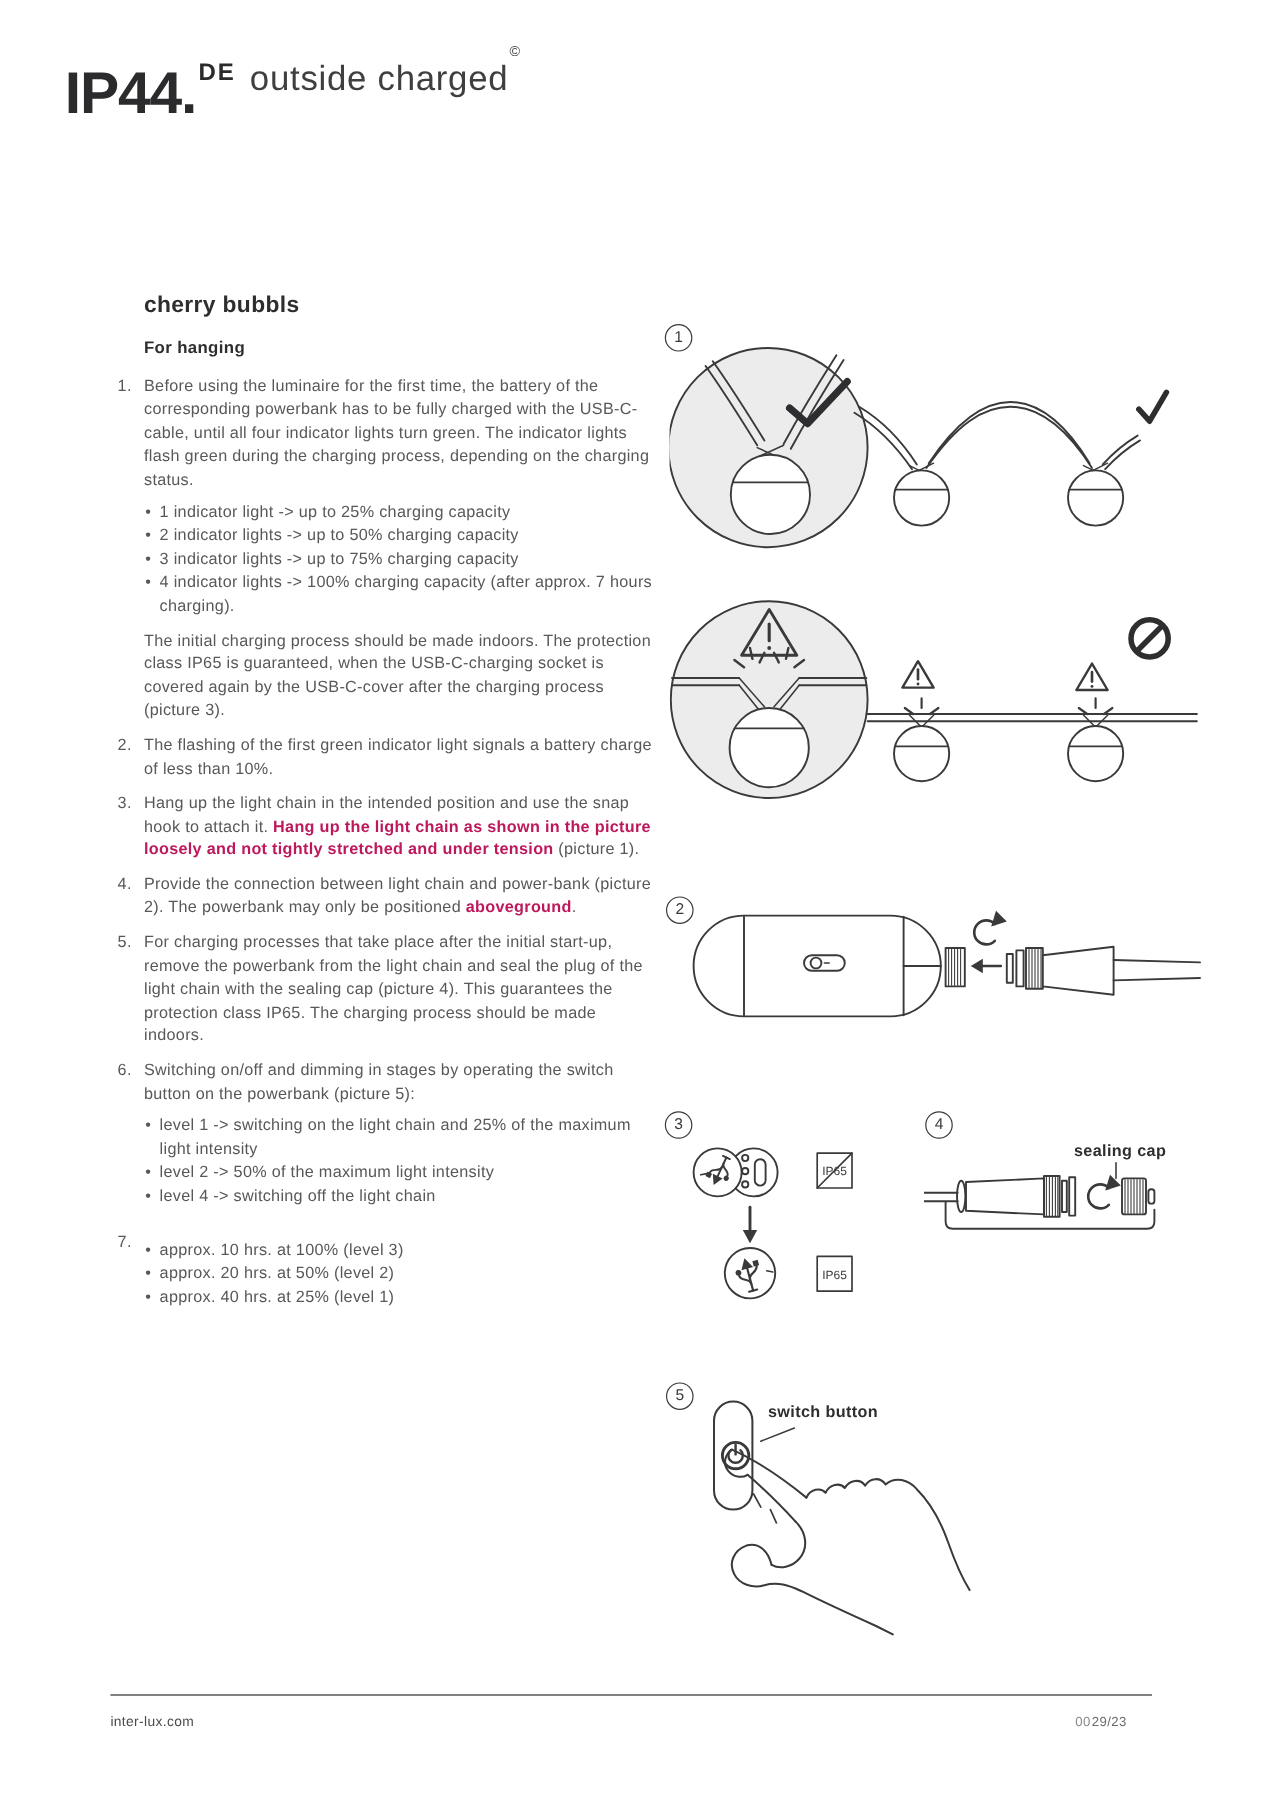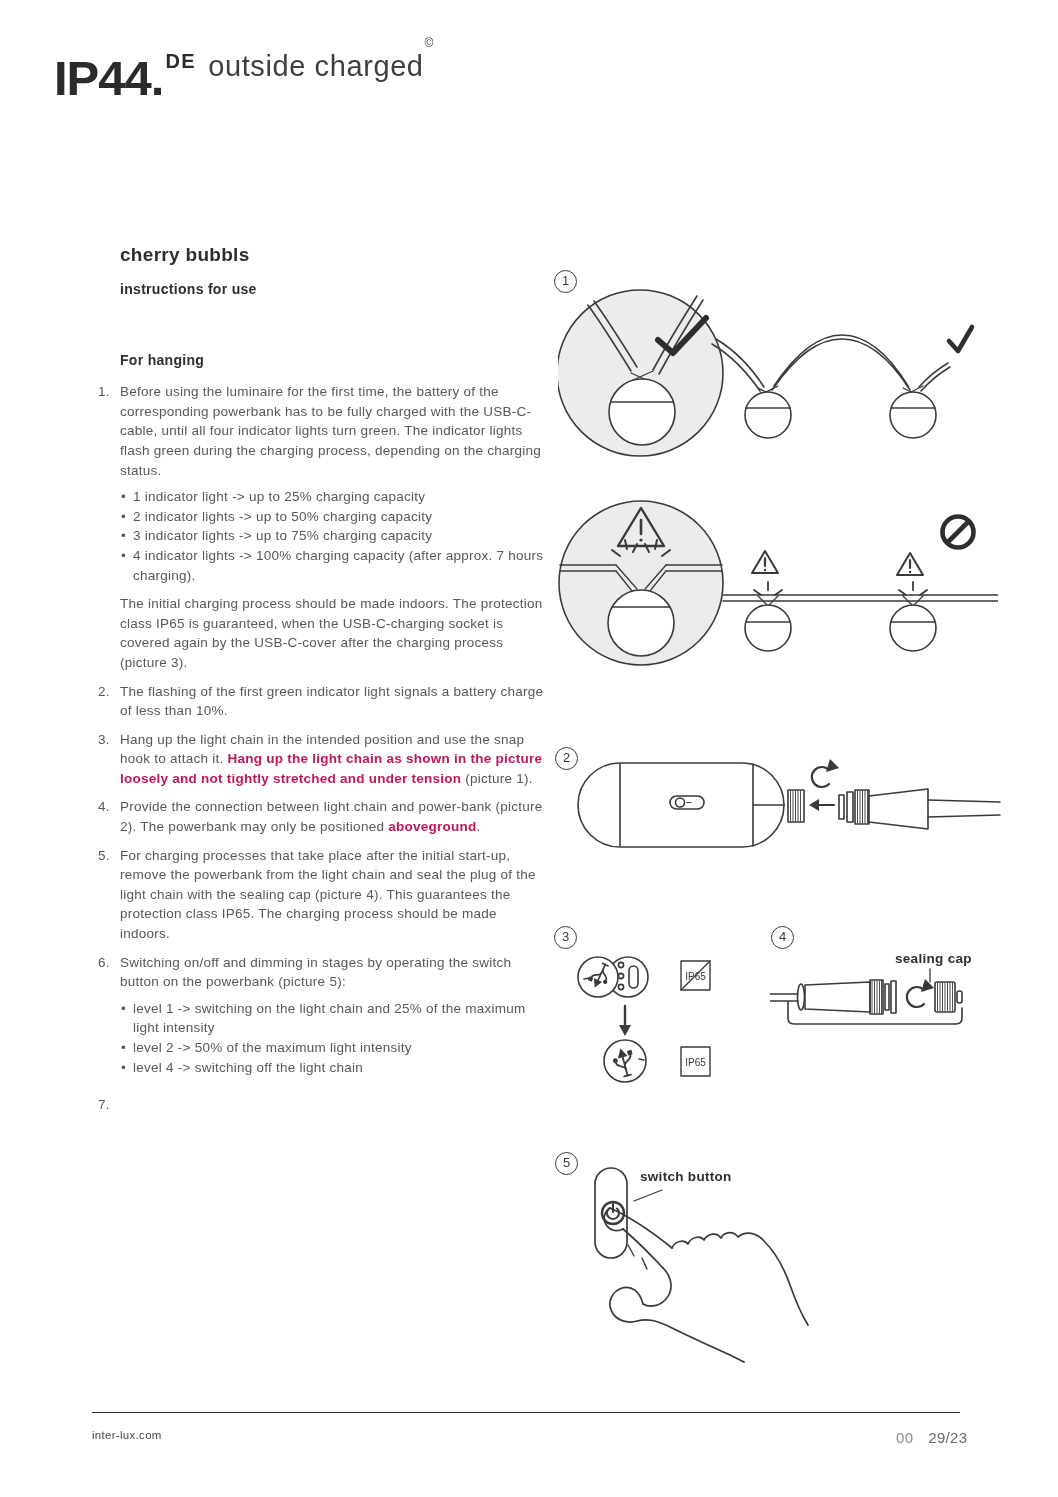--- a/index.html
+++ b/index.html
@@ -39,39 +39,38 @@
   #m3 { left:554px; top:926px; } #m4 { left:771px; top:926px; }
   #m5 { left:555px; top:1152px; }
   .figsvg { position:absolute; }
   #fig1 { left:558px; top:288px; } #figw { left:558px; top:492px; }
   #fig2 { left:558px; top:752px; } #fig3 { left:558px; top:948px; }
   #fig4 { left:770px; top:946px; } #fig5 { left:558px; top:1158px; }
 
   
   .footer-rule { position:absolute; left:92px; top:1412px; width:868px; border-top:1.6px solid #2e2e30; }
   .footer-left { position:absolute; left:92px; top:1429px; font-size:11.5px; color:#4a4a4c; letter-spacing:0.3px; }
-  .footer-right { position:absolute; left:896px; top:1429px; display:flex; gap:15px; font-size:15px; letter-spacing:0.3px; }
+  .footer-right { position:absolute; left:896px; top:1429px; display:flex; gap:1px; font-size:11px; letter-spacing:0.3px; }
   .footer-right .docnum { color:#8b8b8d; }
   .footer-right .doccode { color:#6b6b6e; }
 </style>
 </head>
 <body>
 
 <div class="page">
 
   <header class="logo">
     <span class="logo-main">IP44.</span>
     <span class="logo-de">DE</span>
     <span class="logo-tag">outside charged</span>
     <span class="logo-c">©</span>
   </header>
 
   <section class="col-text">
     <h1>cherry bubbls</h1>
-    <h2>instructions for use</h2>
     <h3>For hanging</h3>
 
     <div class="step">
       <span class="num">1.</span>
       <div class="stext">
         <p>Before using the luminaire for the first time, the battery of the corresponding powerbank has to be fully charged with the USB-C-cable, until all four indicator lights turn green. The indicator lights flash green during the charging process, depending on the charging status.</p>
         <ul class="bullets">
           <li>1 indicator light -&gt; up to 25% charging capacity</li>
           <li>2 indicator lights -&gt; up to 50% charging capacity</li>
           <li>3 indicator lights -&gt; up to 75% charging capacity</li>
@@ -117,20 +116,25 @@
           <li>level 1 -&gt; switching on the light chain and 25% of the maximum light intensity</li>
           <li>level 2 -&gt; 50% of the maximum light intensity</li>
           <li>level 4 -&gt; switching off the light chain</li>
         </ul>
       </div>
     </div>
 
     <div class="step">
       <span class="num">7.</span>
       <div class="stext">
+        <ul class="bullets">
+          <li>approx. 10 hrs. at 100% (level 3)</li>
+          <li>approx. 20 hrs. at 50% (level 2)</li>
+          <li>approx. 40 hrs. at 25% (level 1)</li>
+        </ul>
       </div>
     </div>
   </section>
 
   <div class="fig-marker" id="m1">1</div>
   <div class="fig-marker" id="m2">2</div>
   <div class="fig-marker" id="m3">3</div>
   <div class="fig-marker" id="m4">4</div>
   <div class="fig-marker" id="m5">5</div>
 

